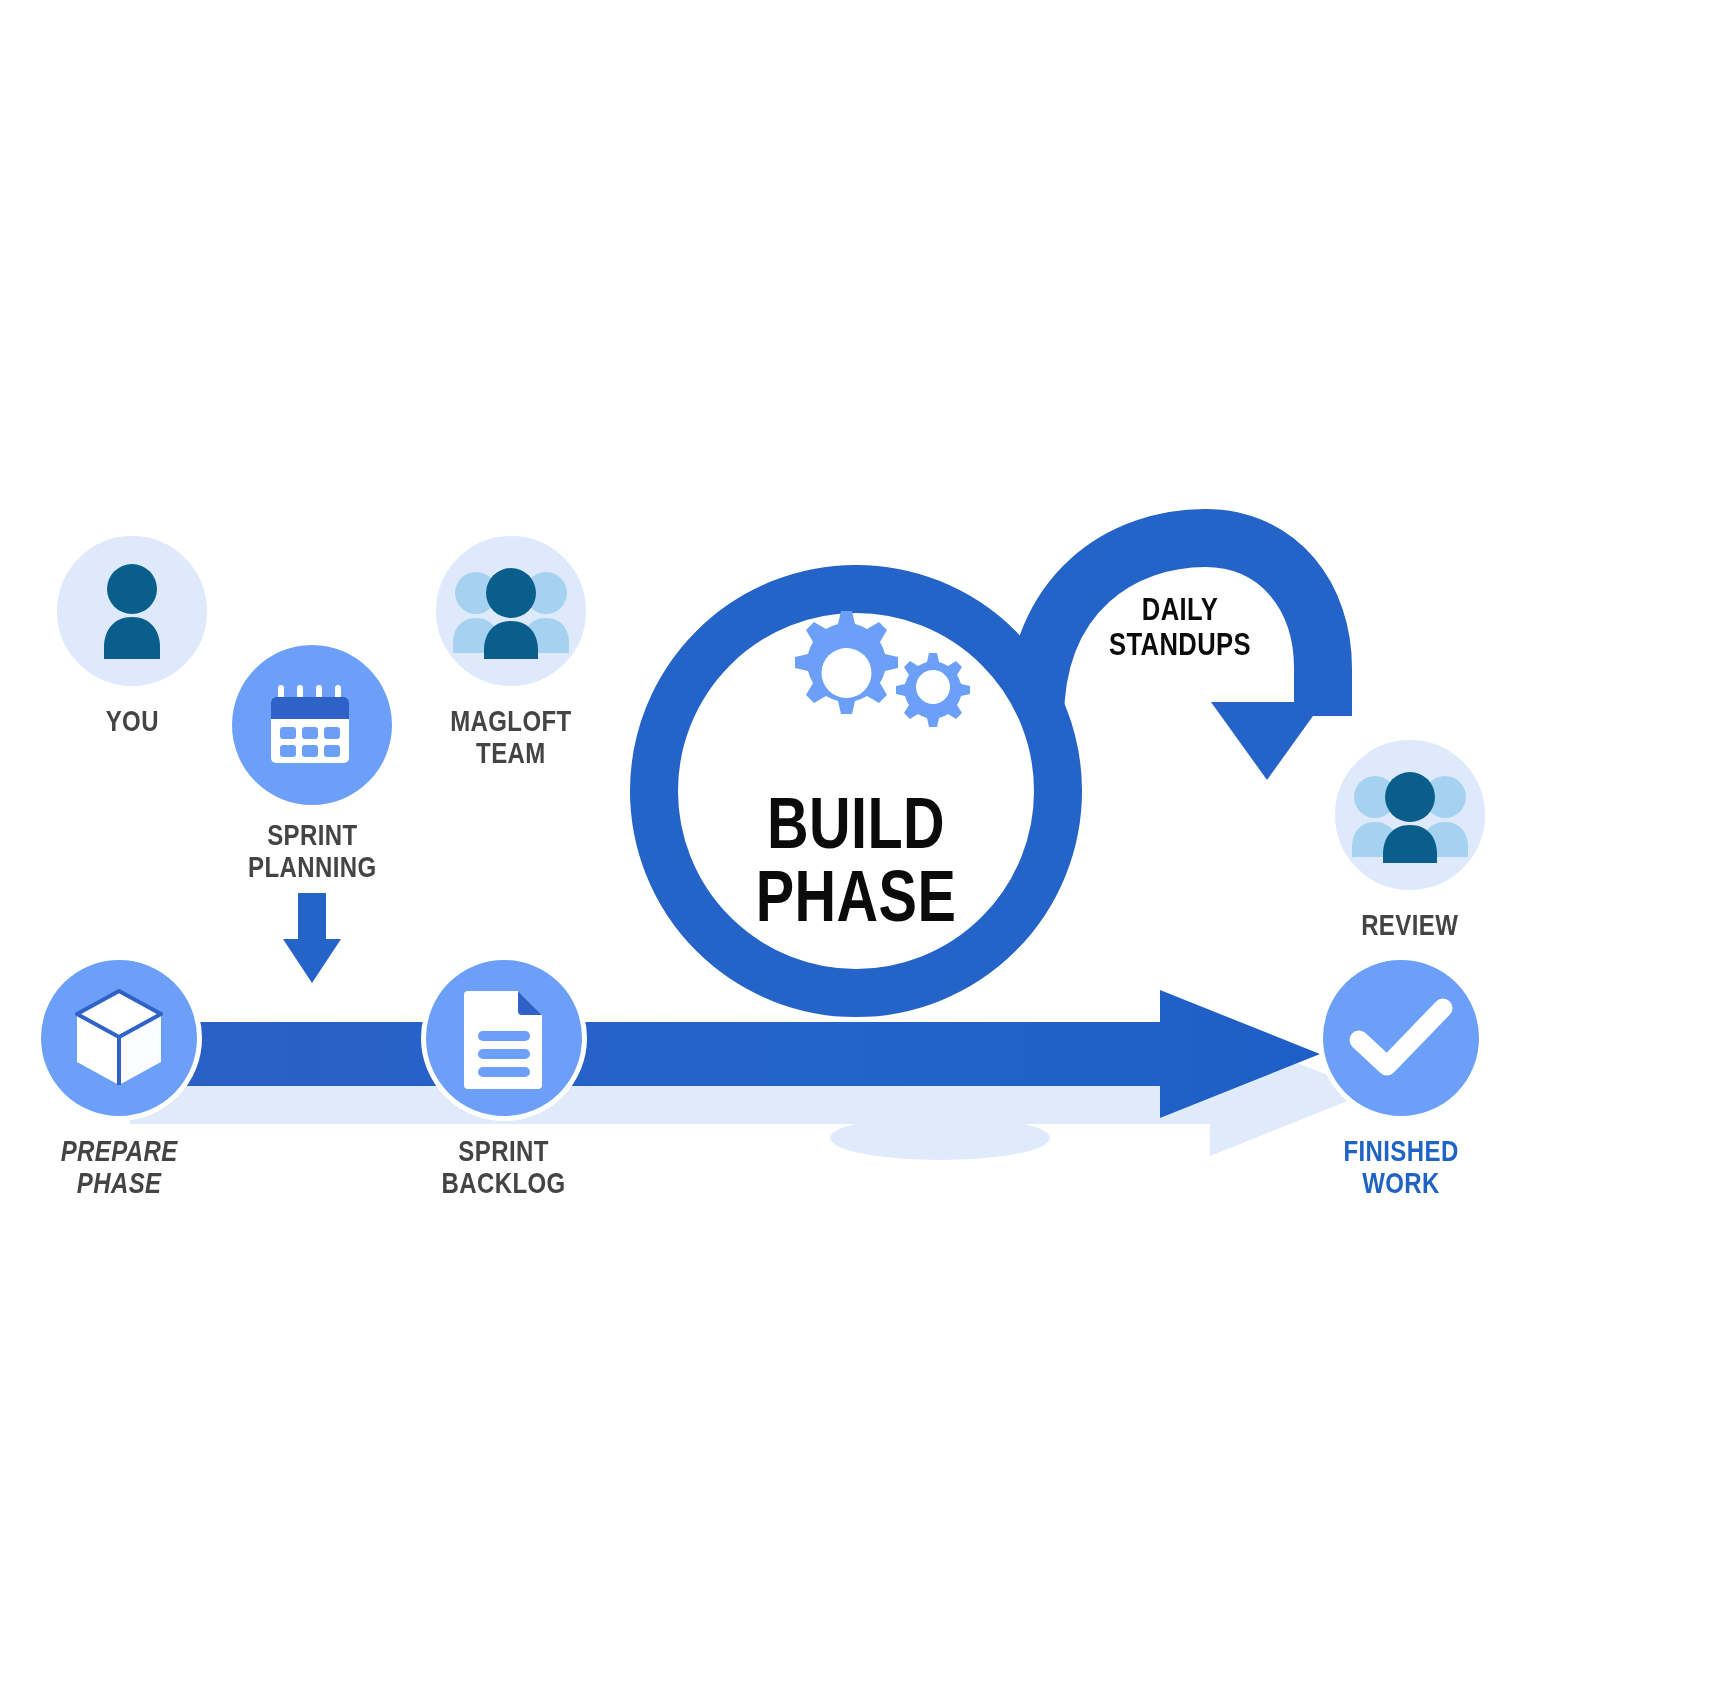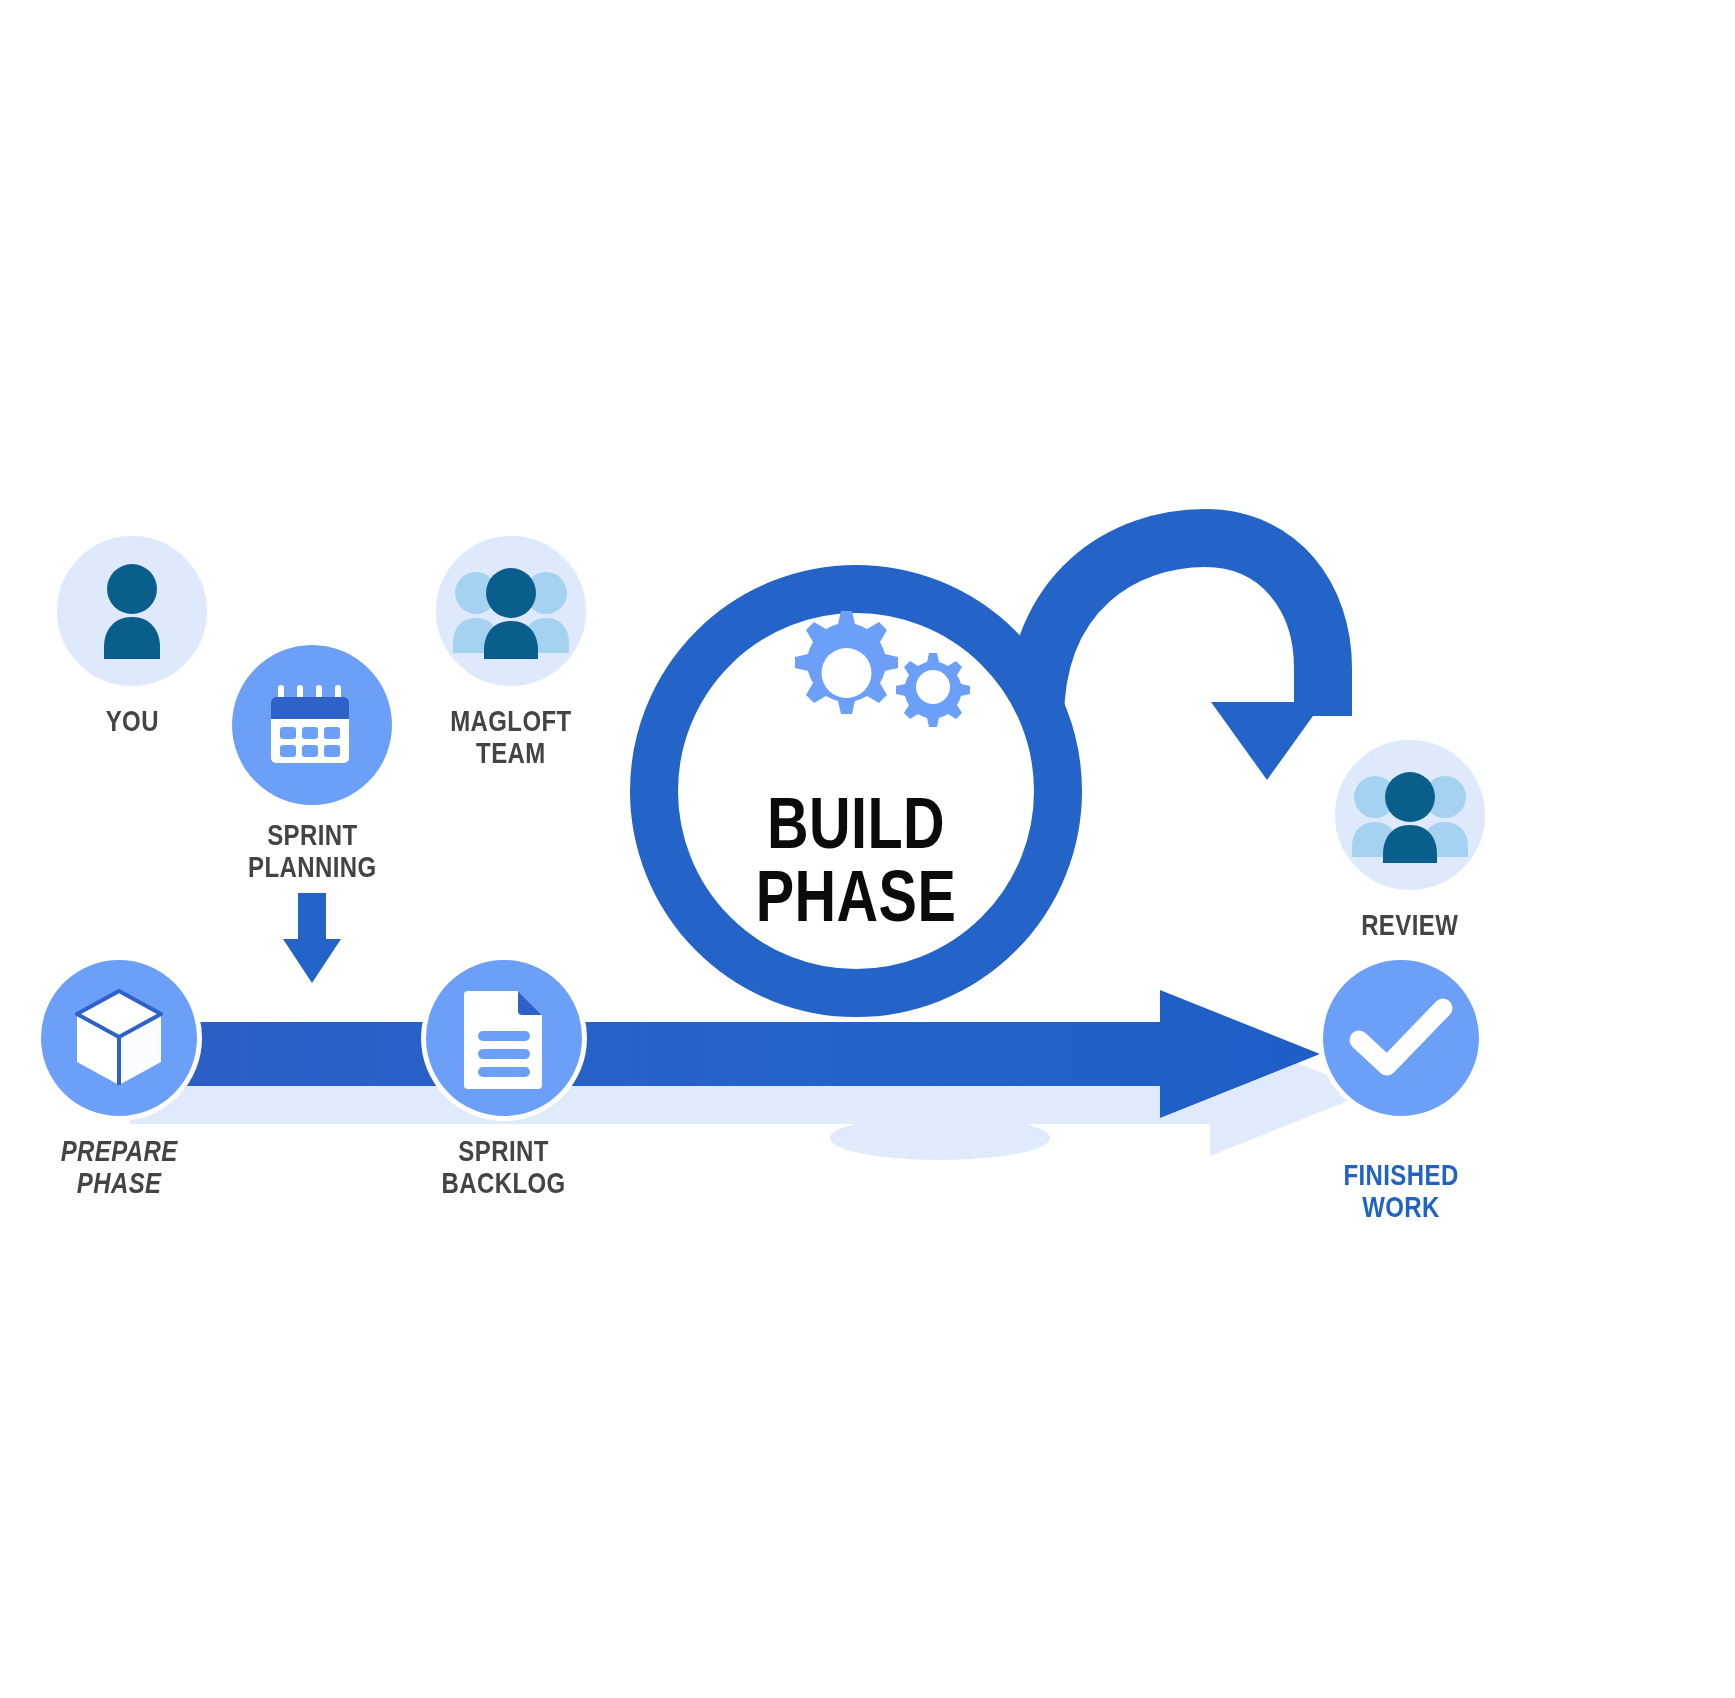--- a/index.html
+++ b/index.html
@@ -121,20 +121,24 @@
   </div>
 
   <svg style="position:absolute;left:1005px;top:520px;" width="340" height="300" viewBox="0 0 340 300">
     <path d="M30 200
              C30 70, 120 18, 200 18
              C275 18, 318 78, 318 148
              L318 196" fill="none" stroke="#2463c8" stroke-width="58" stroke-linecap="butt"></path>
     <path d="M262 182 L318 182 L374 182 L318 260 Z" fill="#2463c8" transform="translate(-56,0)"></path>
   </svg>
 
+  <div style="position:absolute;left:1080px;top:592px;width:200px;text-align:center;">
+    <div class="lbl lbl-black" style="font-size:32px;line-height:1.08;">DAILY
+STANDUPS</div>
+  </div>
 
   <div style="position:absolute;left:630px;top:565px;width:452px;height:452px;">
     <div class="circ" style="width:452px;height:452px;border:48px solid #2463c8;box-sizing:border-box;background:#fff;"></div>
     <svg style="position:absolute;left:136px;top:38px;" width="220" height="140" viewBox="0 0 220 140">
       <g fill="#6b9ff8">
         <path d="M75 8 l11 0 3 13 a44 44 0 0 1 12 5 l12-7 8 8 -7 12 a44 44 0 0 1 5 12 l13 3 0 11 -13 3
                  a44 44 0 0 1 -5 12 l7 12 -8 8 -12-7 a44 44 0 0 1 -12 5 l-3 13 -11 0 -3-13
                  a44 44 0 0 1 -12-5 l-12 7 -8-8 7-12 a44 44 0 0 1 -5-12 l-13-3 0-11 13-3
                  a44 44 0 0 1 5-12 l-7-12 8-8 12 7 a44 44 0 0 1 12-5 z"></path>
         <circle cx="80.5" cy="70" r="25" fill="#fff"></circle>
@@ -158,21 +162,21 @@
           <circle cx="97" cy="30" r="21"></circle>
           <path d="M97 55c-15 0-23 11-23 25v10h46V80c0-14-8-25-23-25z"></path>
         </g>
         <circle cx="62" cy="30" r="25" fill="#0a5e8c"></circle>
         <path d="M62 58c-18 0-27 13-27 29v9h54v-9c0-16-9-29-27-29z" fill="#0a5e8c"></path>
       </svg>
     </div>
     <div class="lbl lbl-gray" style="font-size:30px;margin-top:14px;line-height:1.08;">REVIEW</div>
   </div>
 
-  <div class="node" style="left:1318px;top:955px;width:166px;gap:24px;">
+  <div class="node" style="left:1318px;top:955px;width:166px;">
     <div class="circ" style="width:166px;height:166px;background:#6b9ff8;border:5px solid #fff;box-sizing:border-box;">
       <svg width="104" height="84" viewBox="0 0 104 84">
         <path d="M10 44 L38 70 L94 12" fill="none" stroke="#fff" stroke-width="19" stroke-linecap="round" stroke-linejoin="round"></path>
       </svg>
     </div>
     <div class="lbl lbl-blue" style="font-size:30px;margin-top:14px;line-height:1.08;">FINISHED
 WORK</div>
   </div>
 
 </div>

